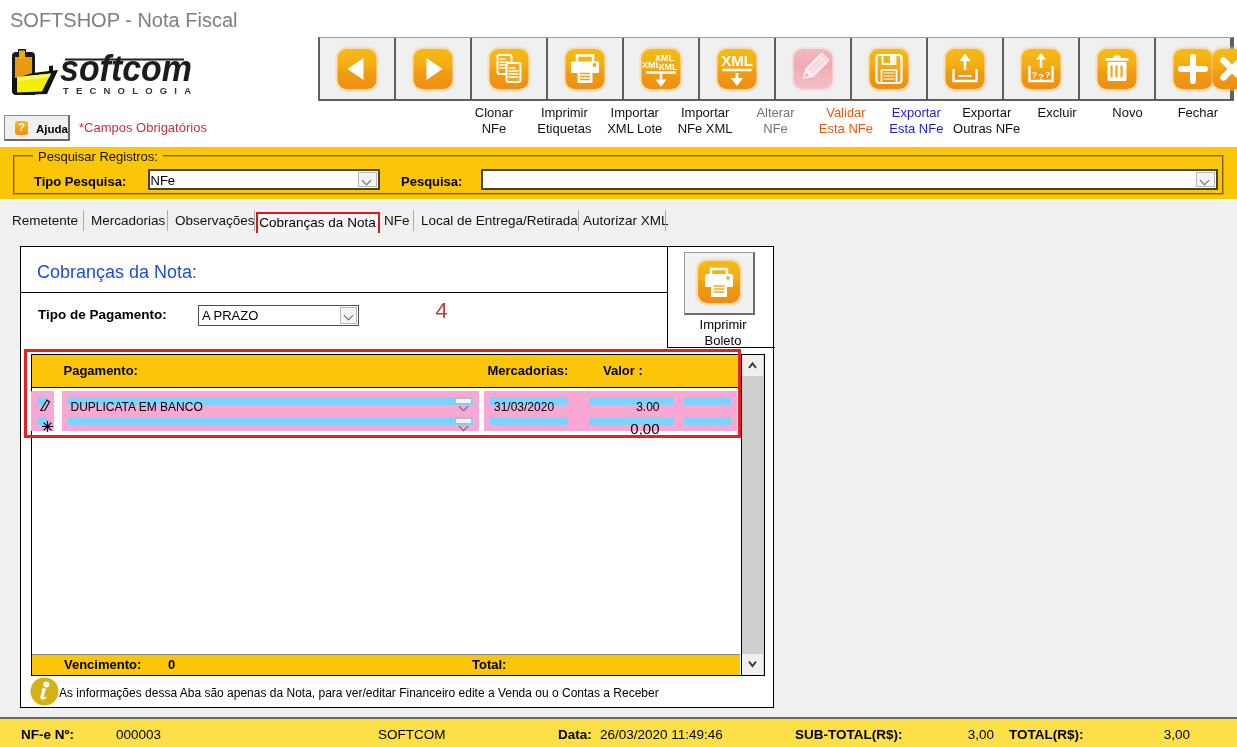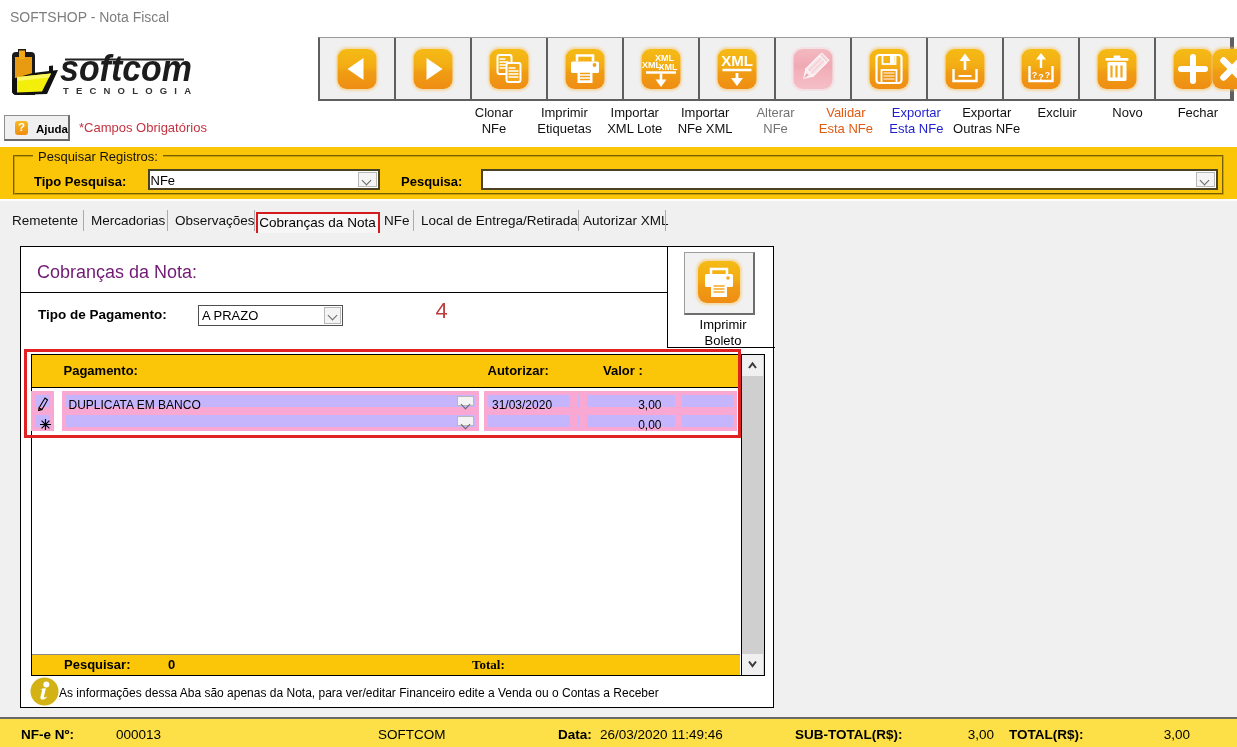--- a/index.html
+++ b/index.html
@@ -1,19 +1,19 @@
 <!DOCTYPE html>
 <html><head>
 <meta charset="utf-8">
 <style>
 * { margin:0; padding:0; box-sizing:border-box; }
 html,body { width:1237px; height:747px; background:#ffffff; font-family:"Liberation Sans", sans-serif; overflow:hidden; }
 .abs { position:absolute; }
 #page { position:relative; width:1237px; height:747px; }
-#title { left:10px; top:9px; font-size:14px; color:#7e7e7e; }
+#title { left:10px; top:9px; font-size:20px; color:#7e7e7e; }
 
 #toolbar { left:318px; top:37px; width:916px; height:64px; background:#f0f0f0; border-left:2px solid #5f5f5f; border-right:2px solid #5f5f5f; border-bottom:2.5px solid #5f5f5f; border-top:1px solid #9a9a9a; display:flex; }
 .tcell { width:79px; height:100%; border-right:2px solid #5f5f5f; position:relative; }
 .obtn { position:absolute; left:50%; top:11px; transform:translateX(-50%); width:39px; height:40px; border-radius:9px;
   background:linear-gradient(180deg,#f5bb15 0%,#f3ac14 44%,#f09c14 58%,#ef8d13 100%); box-shadow:0 0 2px 1.5px rgba(248,198,105,.55); }
 .obtn svg { position:absolute; left:0; top:0; }
 .pink { background:linear-gradient(180deg,#f3b9c0 0%,#f0a9b4 45%,#f2b0ba 55%,#f5bfc7 100%); box-shadow:0 0 0 2px rgba(246,215,220,.6); }
 #tlabels { left:318px; top:105px; width:916px; height:36px; display:flex; }
 .tlab { width:70.4px; text-align:center; font-size:13px; color:#111; line-height:16px; }
 .tlab.dis { color:#737373; }
@@ -32,38 +32,38 @@
 .combo .cval { position:absolute; left:3px; top:2px; font-size:13px; color:#000; }
 
 #tabstrip { left:0; top:199px; width:1237px; height:34px; background:#f0f0f0; border-top:2px solid #fdfdfd; }
 .tabt { position:absolute; top:12px; font-size:13.5px; color:#111; white-space:nowrap; }
 .tsep { position:absolute; top:9px; height:21px; width:1px; background:#ababab; }
 #seltab { position:absolute; left:255.5px; top:11px; width:124px; height:23px; border:2.5px solid #d41a1a; background:#f6f6f6; text-align:center; font-size:13.5px; line-height:18px; white-space:nowrap; }
 
 #bodybg { left:0; top:233px; width:1237px; height:485px; background:#f0f0f0; }
 
 #panel { left:20px; top:246px; width:754px; height:462px; background:#fff; border:1.5px solid #000; }
-#ptitle { left:16px; top:14.5px; font-size:18px; color:#701a75; }
+#ptitle { left:16px; top:14.5px; font-size:18px; color:#1d4ed8; }
 #phline { left:0px; top:45px; width:646px; height:0; border-top:1.5px solid #000; }
 #pvline { left:646px; top:0px; width:0; height:100px; border-left:1.5px solid #000; }
 #phline2 { left:646px; top:100px; width:108px; height:0; border-top:1.5px solid #000; }
 #tpag { left:17px; top:60px; font-weight:bold; font-size:13.5px; }
 #red4 { left:414.5px; top:51px; color:#bc3e3e; font-size:22px; }
 #btnBoleto { left:663px; top:5px; width:71px; height:63px; background:#f1f1f1; border:1px solid #9d9d9d; border-right:2.5px solid #6e6e6e; border-bottom:2.5px solid #6e6e6e; }
 #btnBoleto .obtn { top:9px; }
 #lblBoleto { left:648px; top:70px; width:108px; text-align:center; font-size:13px; line-height:16px; color:#000; }
 
 #grid { left:9.5px; top:107px; width:734px; height:322px; border:1.5px solid #000; background:#fff; }
 #ghead { position:absolute; left:0; top:0; width:708.5px; height:33px; background:#fcc608; border-bottom:1.5px solid #000; }
 #gfoot { position:absolute; left:0; bottom:0; width:708.5px; height:21px; background:#fcc608; border-top:1px solid #888; }
 #gsb { position:absolute; right:0; top:0; width:22.5px; height:100%; border-left:1.5px solid #000; background:#cfcfcf; }
 .sbtn { position:absolute; left:0; width:21px; height:21px; background:#f0f0f0; }
 .chev { position:absolute; left:6px; width:9px; height:9px; }
 .row { position:absolute; left:0; height:21px; }
-.cell { position:absolute; background:#c4b5fd; border:4px solid #f9a8d4; height:20px; font-size:12px; }
+.cell { position:absolute; background:#7dd3fc; border:6px solid #f9a8d4; height:20px; font-size:12px; }
 .redbox { border:3px solid #e02222; }
 
 #infotxt { font-size:12px; color:#000; }
 
 #statline { left:0; top:717px; width:1237px; height:2px; background:#686868; }
 #status { left:0; top:719px; width:1237px; height:42px; background:#fde047; }
 .st { position:absolute; top:8px; font-size:13.5px; color:#000; }
 .stb { font-weight:bold; }
 #ajuda { left:4px; top:115px; width:66px; height:26px; background:#f0f0f0; border:1px solid #8e8e8e; border-right:2px solid #6a6a6a; border-bottom:2px solid #6a6a6a; }
 </style>
@@ -271,41 +271,41 @@
     <div id="seltab">Cobranças da Nota</div>
   </div>
   <div class="abs" id="bodybg"></div>
 
   <div class="abs" id="panel">
     <div class="abs" id="ptitle">Cobranças da Nota:</div>
     <div class="abs" id="phline"></div>
     <div class="abs" id="pvline"></div>
     <div class="abs" id="phline2"></div>
     <div class="abs" id="tpag">Tipo de Pagamento:</div>
-    <div class="combo" style="left:177px; top:58px; width:145px;">
+    <div class="combo" style="left:177px; top:58px; width:161px;">
         <span class="cval">A PRAZO</span>
         <span class="cb"></span>
       </div>
     <div class="abs" id="red4">4</div>
     <div class="abs" id="btnBoleto">
         <div class="obtn" style="width:42px; height:42px; top:8px;">
           <svg width="42" height="42" fill="none">
       <path d="M13 14V8h16v6" stroke="#fff" stroke-width="2.5"></path>
       <rect x="7" y="13" width="28" height="13" rx="1.5" fill="#fff"></rect>
       <circle cx="30" cy="17" r="1.8" fill="#f6a81b"></circle>
       <rect x="13" y="21" width="16" height="15" fill="#fff"></rect>
       <path d="M15.5 25h11M15.5 28h11M15.5 31h11" stroke="#f6a81b" stroke-width="1.7"></path>
     </svg>
         </div>
       </div>
     <div class="abs" id="lblBoleto">Imprimir<br>Boleto</div>
     <div class="abs" id="grid">
       <div id="ghead">
         <div style="position:absolute; left:32px; top:8px; font-weight:bold; font-size:13px;">Pagamento:</div>
-        <div style="position:absolute; left:456px; top:8px; font-weight:bold; font-size:13px;">Autorizar:</div>
+        <div style="position:absolute; left:456px; top:8px; font-weight:bold; font-size:13px;">Mercadorias:</div>
         <div style="position:absolute; left:571.5px; top:8px; font-weight:bold; font-size:13px;">Valor :</div>
       </div>
       <div class="row" style="top:35.5px;">
         <div class="cell" style="left:-1px; width:23px; text-align:center;"><svg width="14" height="16" viewBox="0 0 14 16" style="margin-top:1px;">
               <path d="M4 12 L10 2 L12.5 4 L7 13.5 Z M4 12 L3.6 14.6 L6.6 13.6 Z" fill="none" stroke="#000" stroke-width="1.1"></path>
             </svg></div>
         <div class="cell" style="left:30px; width:417px;">
             <span style="position:absolute; left:3px; top:3px; font-size:12px;">DUPLICATA EM BANCO</span>
             <span class="cb"></span>
           </div>
@@ -321,28 +321,28 @@
       <div class="row" style="top:55.5px;">
         <div class="cell" style="left:-1px; width:23px;"><svg width="13" height="13" viewBox="0 0 13 13" style="margin:3px 0 0 4px;">
               <path d="M6.5 1 V12 M1 6.5 H12 M2.6 2.6 L10.4 10.4 M10.4 2.6 L2.6 10.4" stroke="#000" stroke-width="1.2"></path>
             </svg></div>
         <div class="cell" style="left:30px; width:417px;">
             <span class="cb"></span>
           </div>
         <div class="cell" style="left:452.5px; width:90px;"></div>
         <div class="cell" style="left:542.5px; width:9px;"></div>
         <div class="cell" style="left:551px; width:96px;">
-            <span style="position:absolute; right:13px; top:3px; font-size:12px;">0,00</span>
+            <span style="position:absolute; right:13px; top:3px; font-size:15px;">0,00</span>
           </div>
         <div class="cell" style="left:646.5px; width:59px;"></div>
       </div>
       <div id="gfoot">
-        <div style="position:absolute; left:32.5px; top:2px; font-weight:bold; font-size:13px;">Pesquisar:</div>
+        <div style="position:absolute; left:32.5px; top:2px; font-weight:bold; font-size:13px;">Vencimento:</div>
         <div style="position:absolute; left:136.5px; top:2px; font-weight:bold; font-size:13px;">0</div>
-        <div style="position:absolute; left:440.5px; top:2px; font-weight:bold; font-size:13px;font-family:Liberation Serif, serif;">Total:</div>
+        <div style="position:absolute; left:440.5px; top:2px; font-weight:bold; font-size:13px;">Total:</div>
       </div>
       <div id="gsb">
         <div class="sbtn" style="top:0;">
             <svg class="chev" style="top:6px;" width="9" height="9">
               <path d="M1 7 L4.5 2.5 L8 7" fill="none" stroke="#3a3a3a" stroke-width="2"></path>
             </svg>
           </div>
         <div class="sbtn" style="bottom:0;">
             <svg class="chev" style="top:5px;" width="9" height="9">
               <path d="M1 2.5 L4.5 7 L8 2.5" fill="none" stroke="#3a3a3a" stroke-width="2"></path>
@@ -357,21 +357,21 @@
       <circle cx="16.3" cy="7.6" r="3" fill="#fff"></circle>
       <path d="M10.5 12.5 q3.5 -1.8 5.5 -1 q-1.2 4 -2 7.5 q-0.4 2 1.4 1.2 l1.2 -0.6 q0.3 0.8 -0.3 1.4 q-3.2 2.2 -5 1.4 q-1.4 -0.8 -0.8 -3 l1.6 -6 q0.3 -1.2 -1.4 -0.6 Z" fill="#fff"></path>
         </svg>
     </div>
     <div class="abs" id="infotxt" style="left:38px; top:438.5px;">As informações dessa Aba são apenas da Nota, para ver/editar Financeiro edite a Venda ou o Contas a Receber</div>
   </div>
 
   <div class="abs" id="statline"></div>
   <div class="abs" id="status">
     <span class="st stb" style="left:21px;">NF-e Nº:</span>
-    <span class="st" style="left:116px;">000013</span>
+    <span class="st" style="left:116px;">000003</span>
     <span class="st stb" style="left:312px;margin-top:23px;">Usuário:</span>
     <span class="st" style="left:378px;">SOFTCOM</span>
     <span class="st stb" style="left:558px;">Data:</span>
     <span class="st" style="left:600px;">26/03/2020 11:49:46</span>
     <span class="st stb" style="left:795px;">SUB-TOTAL(R$):</span>
     <span class="st" style="left:936px; width:58px; text-align:right;">3,00</span>
     <span class="st stb" style="left:1009px;">TOTAL(R$):</span>
     <span class="st" style="left:1132px; width:58px; text-align:right;">3,00</span>
   </div>
 </div>

